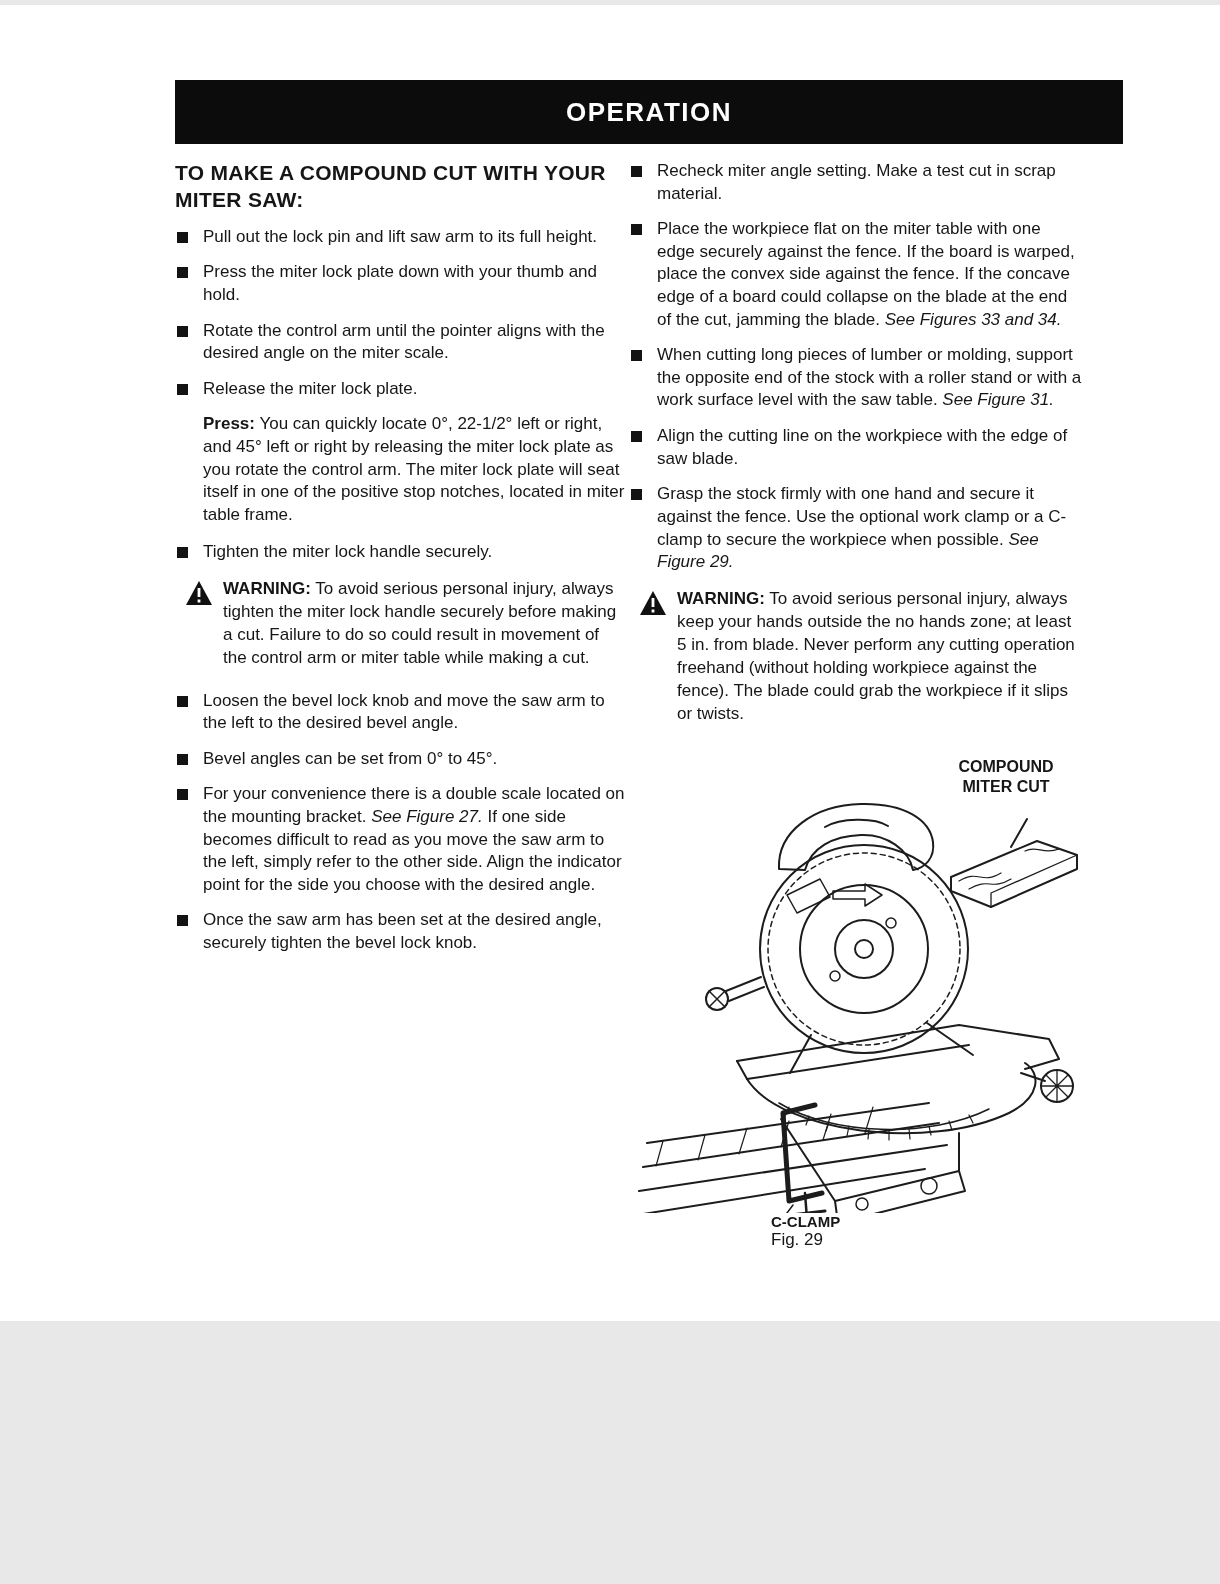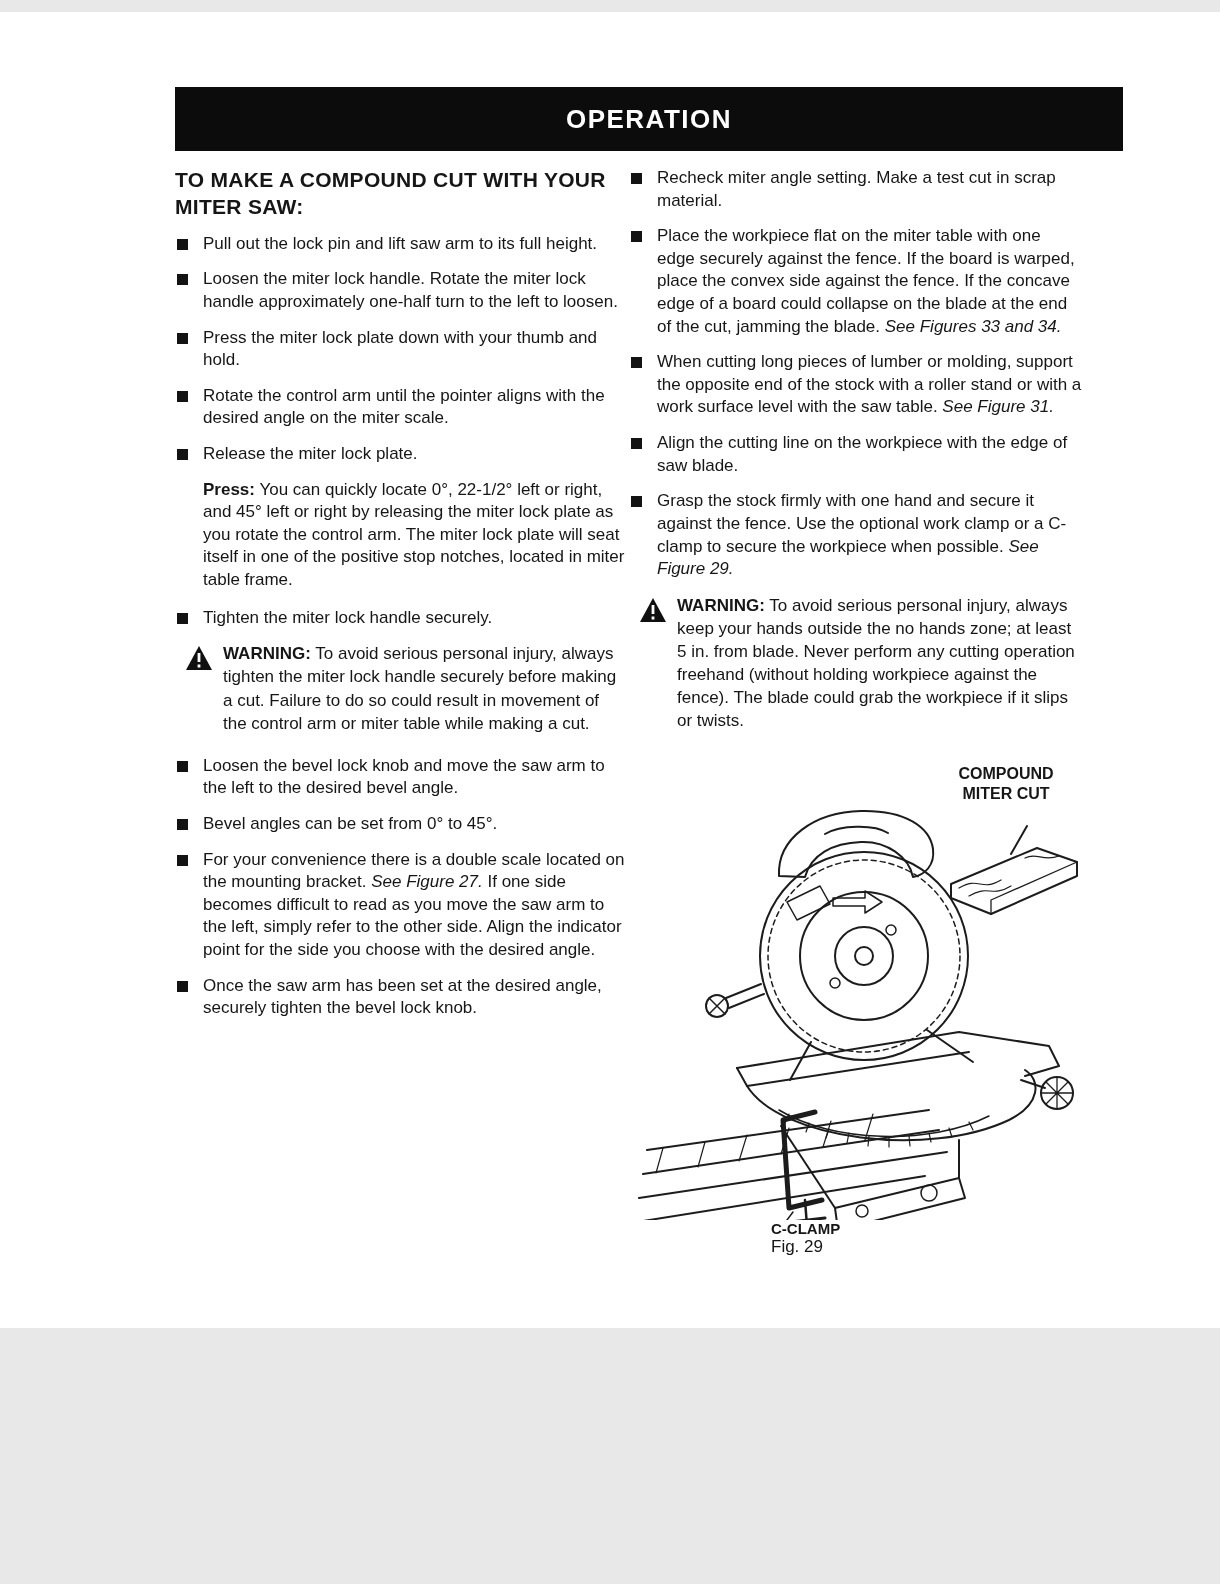--- a/index.html
+++ b/index.html
@@ -1,18 +1,18 @@
 <!DOCTYPE html>
 <html><head>
 <meta charset="utf-8">
 <style>
   html,body { margin:0; padding:0; background:#e8e8e8; }
   .page {
     position:relative; width:1220px; height:1316px; background:#ffffff;
-    font-family:"Liberation Sans", sans-serif; color:#161616; margin:12px auto;
+    font-family:"Liberation Sans", sans-serif; color:#161616; margin:5px auto;
     overflow:hidden;
   }
   .content { position:absolute; left:175px; top:75px; width:948px; }
   .header-bar {
     background:#0c0c0c; height:64px; display:flex; align-items:center; justify-content:center;
   }
   .header-title { color:#ffffff; font-size:26px; font-weight:bold; letter-spacing:1.5px; }
   .columns { display:flex; margin-top:16px; }
   .col { width:454px; }
   .section-heading {
@@ -61,24 +61,20 @@
       <div class="col">
         <h2 class="section-heading">TO MAKE A COMPOUND CUT WITH YOUR MITER SAW:</h2>
 
         <ul class="blist">
           <li class="bullet">
             <span class="sq"></span>
             <span class="btxt"><span>Pull out the lock pin and lift saw arm to its full height.</span><i></i><span></span></span>
           </li>
           <li class="bullet">
             <span class="sq"></span>
-            <span class="btxt"><span>Loosen the miter lock handle. Rotate the miter lock handle approximately one-half turn to the left to loosen.</span><i></i><span></span></span>
-          </li>
-          <li class="bullet">
-            <span class="sq"></span>
             <span class="btxt"><span>Press the miter lock plate down with your thumb and hold.</span><i></i><span></span></span>
           </li>
           <li class="bullet">
             <span class="sq"></span>
             <span class="btxt"><span>Rotate the control arm until the pointer aligns with the desired angle on the miter scale.</span><i></i><span></span></span>
           </li>
           <li class="bullet">
             <span class="sq"></span>
             <span class="btxt"><span>Release the miter lock plate.</span><i></i><span></span></span>
           </li>

